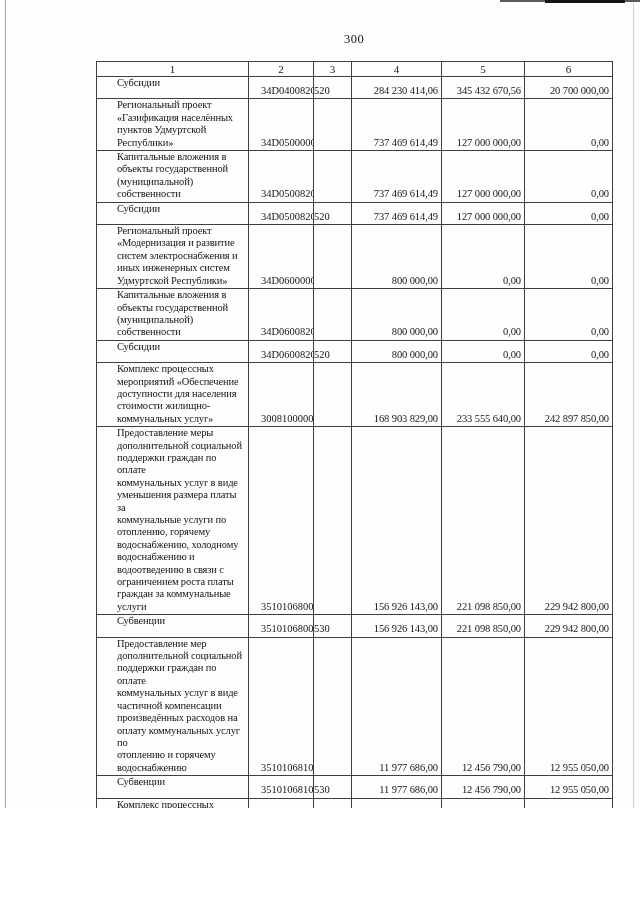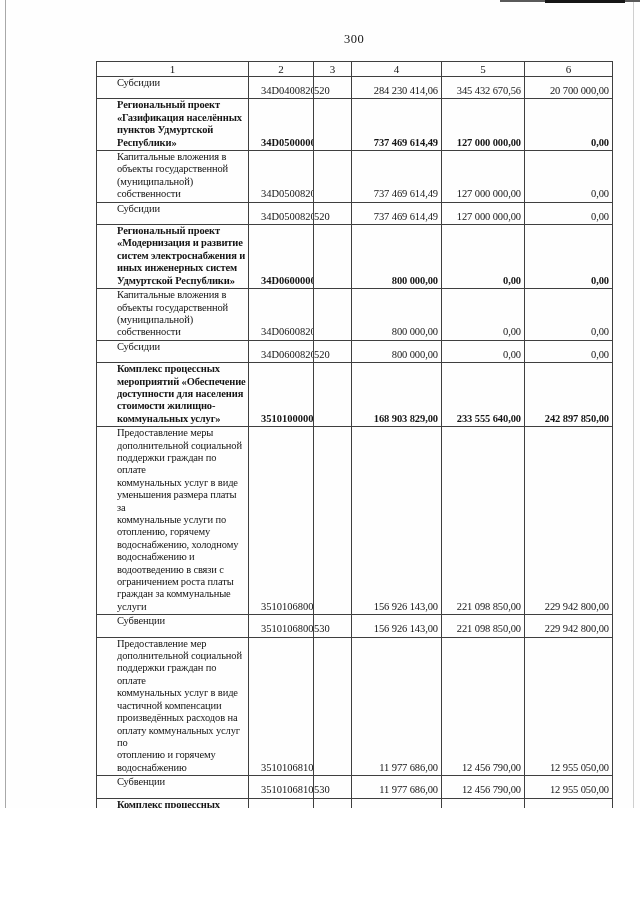--- a/index.html
+++ b/index.html
@@ -85,21 +85,21 @@
     vertical-align: bottom;
     padding: 0 0 1px 0;
   }
   td.c-sum {
     text-align: right;
     vertical-align: bottom;
     padding: 8px 3px 1px 0;
     letter-spacing: -0.1px;
   }
   tr.emphasis td {
-    font-weight: bold;
+    font-weight: normal;
     margin-left: 36px;
   }
 </style>
 </head>
 <body>
 
 <div class="page">
   <div class="scan-edge-left"></div>
   <div class="scan-edge-right"></div>
   <div class="scan-smudge-top"></div>
@@ -195,21 +195,21 @@
           <td class="c-sum">800 000,00</td>
           <td class="c-sum">0,00</td>
           <td class="c-sum">0,00</td>
         </tr>
         <tr class="emphasis">
           <td class="c-name">Комплекс процессных
 мероприятий «Обеспечение
 доступности для населения
 стоимости жилищно-
 коммунальных услуг»</td>
-          <td class="c-code">3510100000</td>
+          <td class="c-code">3008100000</td>
           <td class="c-group"></td>
           <td class="c-sum">168 903 829,00</td>
           <td class="c-sum">233 555 640,00</td>
           <td class="c-sum">242 897 850,00</td>
         </tr>
         <tr>
           <td class="c-name">Предоставление меры
 дополнительной социальной
 поддержки граждан по оплате
 коммунальных услуг в виде

